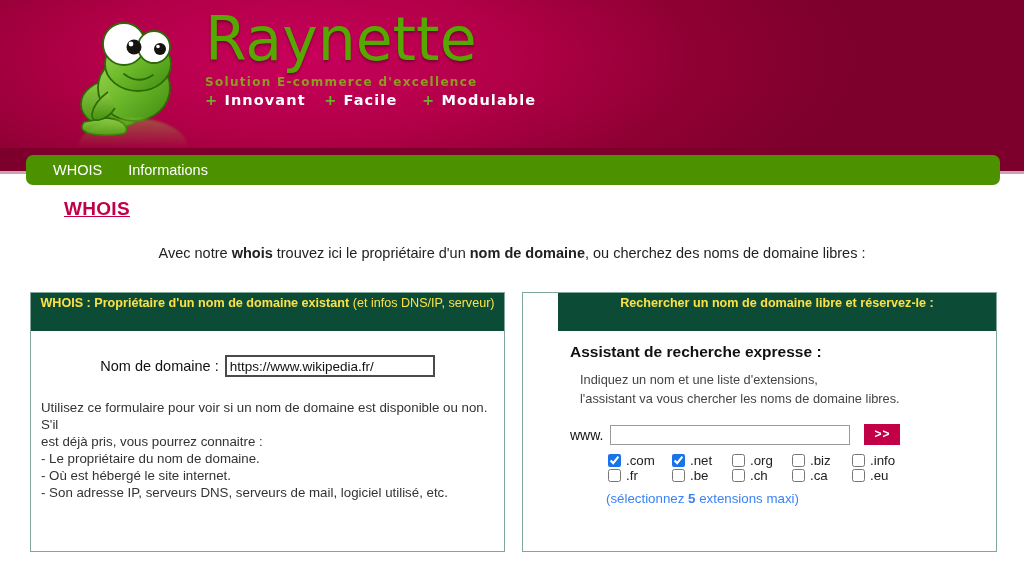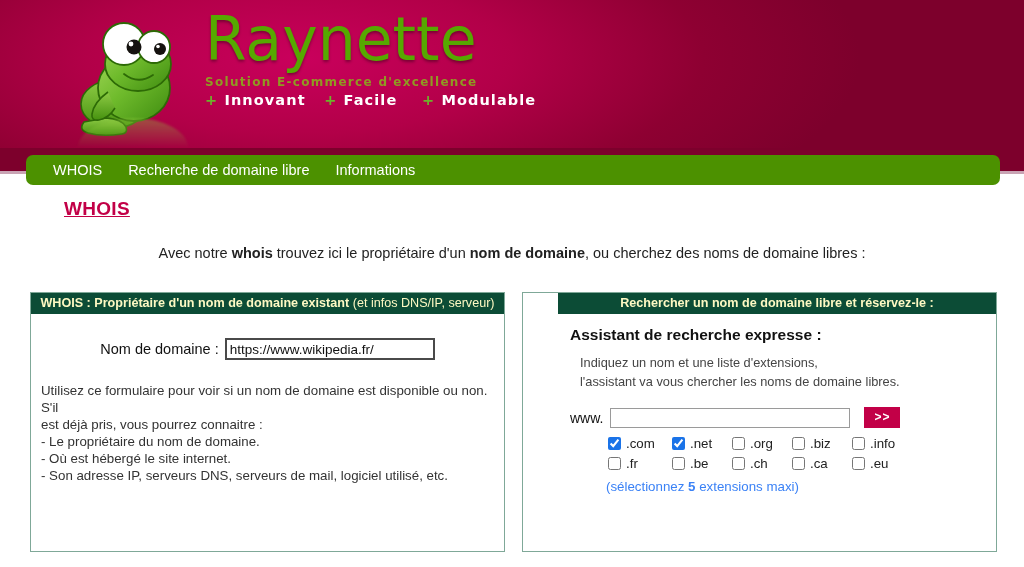--- a/index.html
+++ b/index.html
@@ -100,22 +100,22 @@
   
   .panel {
     position:absolute; top:292px;
     border:1px solid #7fa898;
     background:#ffffff;
   }
   .panel.left  { left:30px;  width:475px; height:260px; }
   .panel.right { left:522px; width:475px; height:260px;padding-left:35px; }
   .panel-head {
     background:#0c4c36;
-    color:#fef9c3;
-    height:21px; line-height:21px;
+    color:#fde047;
+    height:38px; line-height:21px;
     text-align:center;
     font-size:12.6px; font-weight:700;
     white-space:nowrap;
     overflow:hidden;
   }
   .panel-head .light { font-weight:400; }
   .panel-body { padding:0; position:relative; height:237px; }
 
   
   .field-row {
@@ -175,21 +175,20 @@
     border:none;
     font-family:"Liberation Sans", sans-serif;
     font-size:12px; font-weight:700;
     padding:3px 10px 4px 10px;
     cursor:pointer; letter-spacing:1px;
   }
   .ext-grid {
     margin:8px 0 0 50px;
     display:grid;
     grid-template-columns:64px 60px 60px 60px 60px;
-    row-gap:5px;
   }
   .ext-cell { display:flex; align-items:center; }
   .ext-cell input[type=checkbox] {
     width:13px; height:13px; margin:0 5px 0 0;
     accent-color:#1a73e8;
     cursor:pointer;
   }
   .ext-cell label { font-size:13.3px; color:#222; cursor:pointer; }
   .ext-note {
     margin:8px 0 0 48px;
@@ -252,21 +251,20 @@
       </div>
     </div>
   </div>
 </div>
 
 <div class="banner-rule-top"></div>
 <div class="banner-rule"></div>
 
 <nav class="navbar">
   <a class="nav-item" href="#">WHOIS</a>
-  <a class="nav-item" href="#">Recherche de domaine libre</a>
   <a class="nav-item" href="#">Informations</a>
 </nav>
 
 <div class="page-title">WHOIS</div>
 
 <div class="intro">
   <span>Avec notre </span><b>whois</b><span> trouvez ici le propriétaire d'un </span><b>nom de domaine</b><span>, ou cherchez des noms de domaine libres :</span>
 </div>
 
 <section class="panel left">

